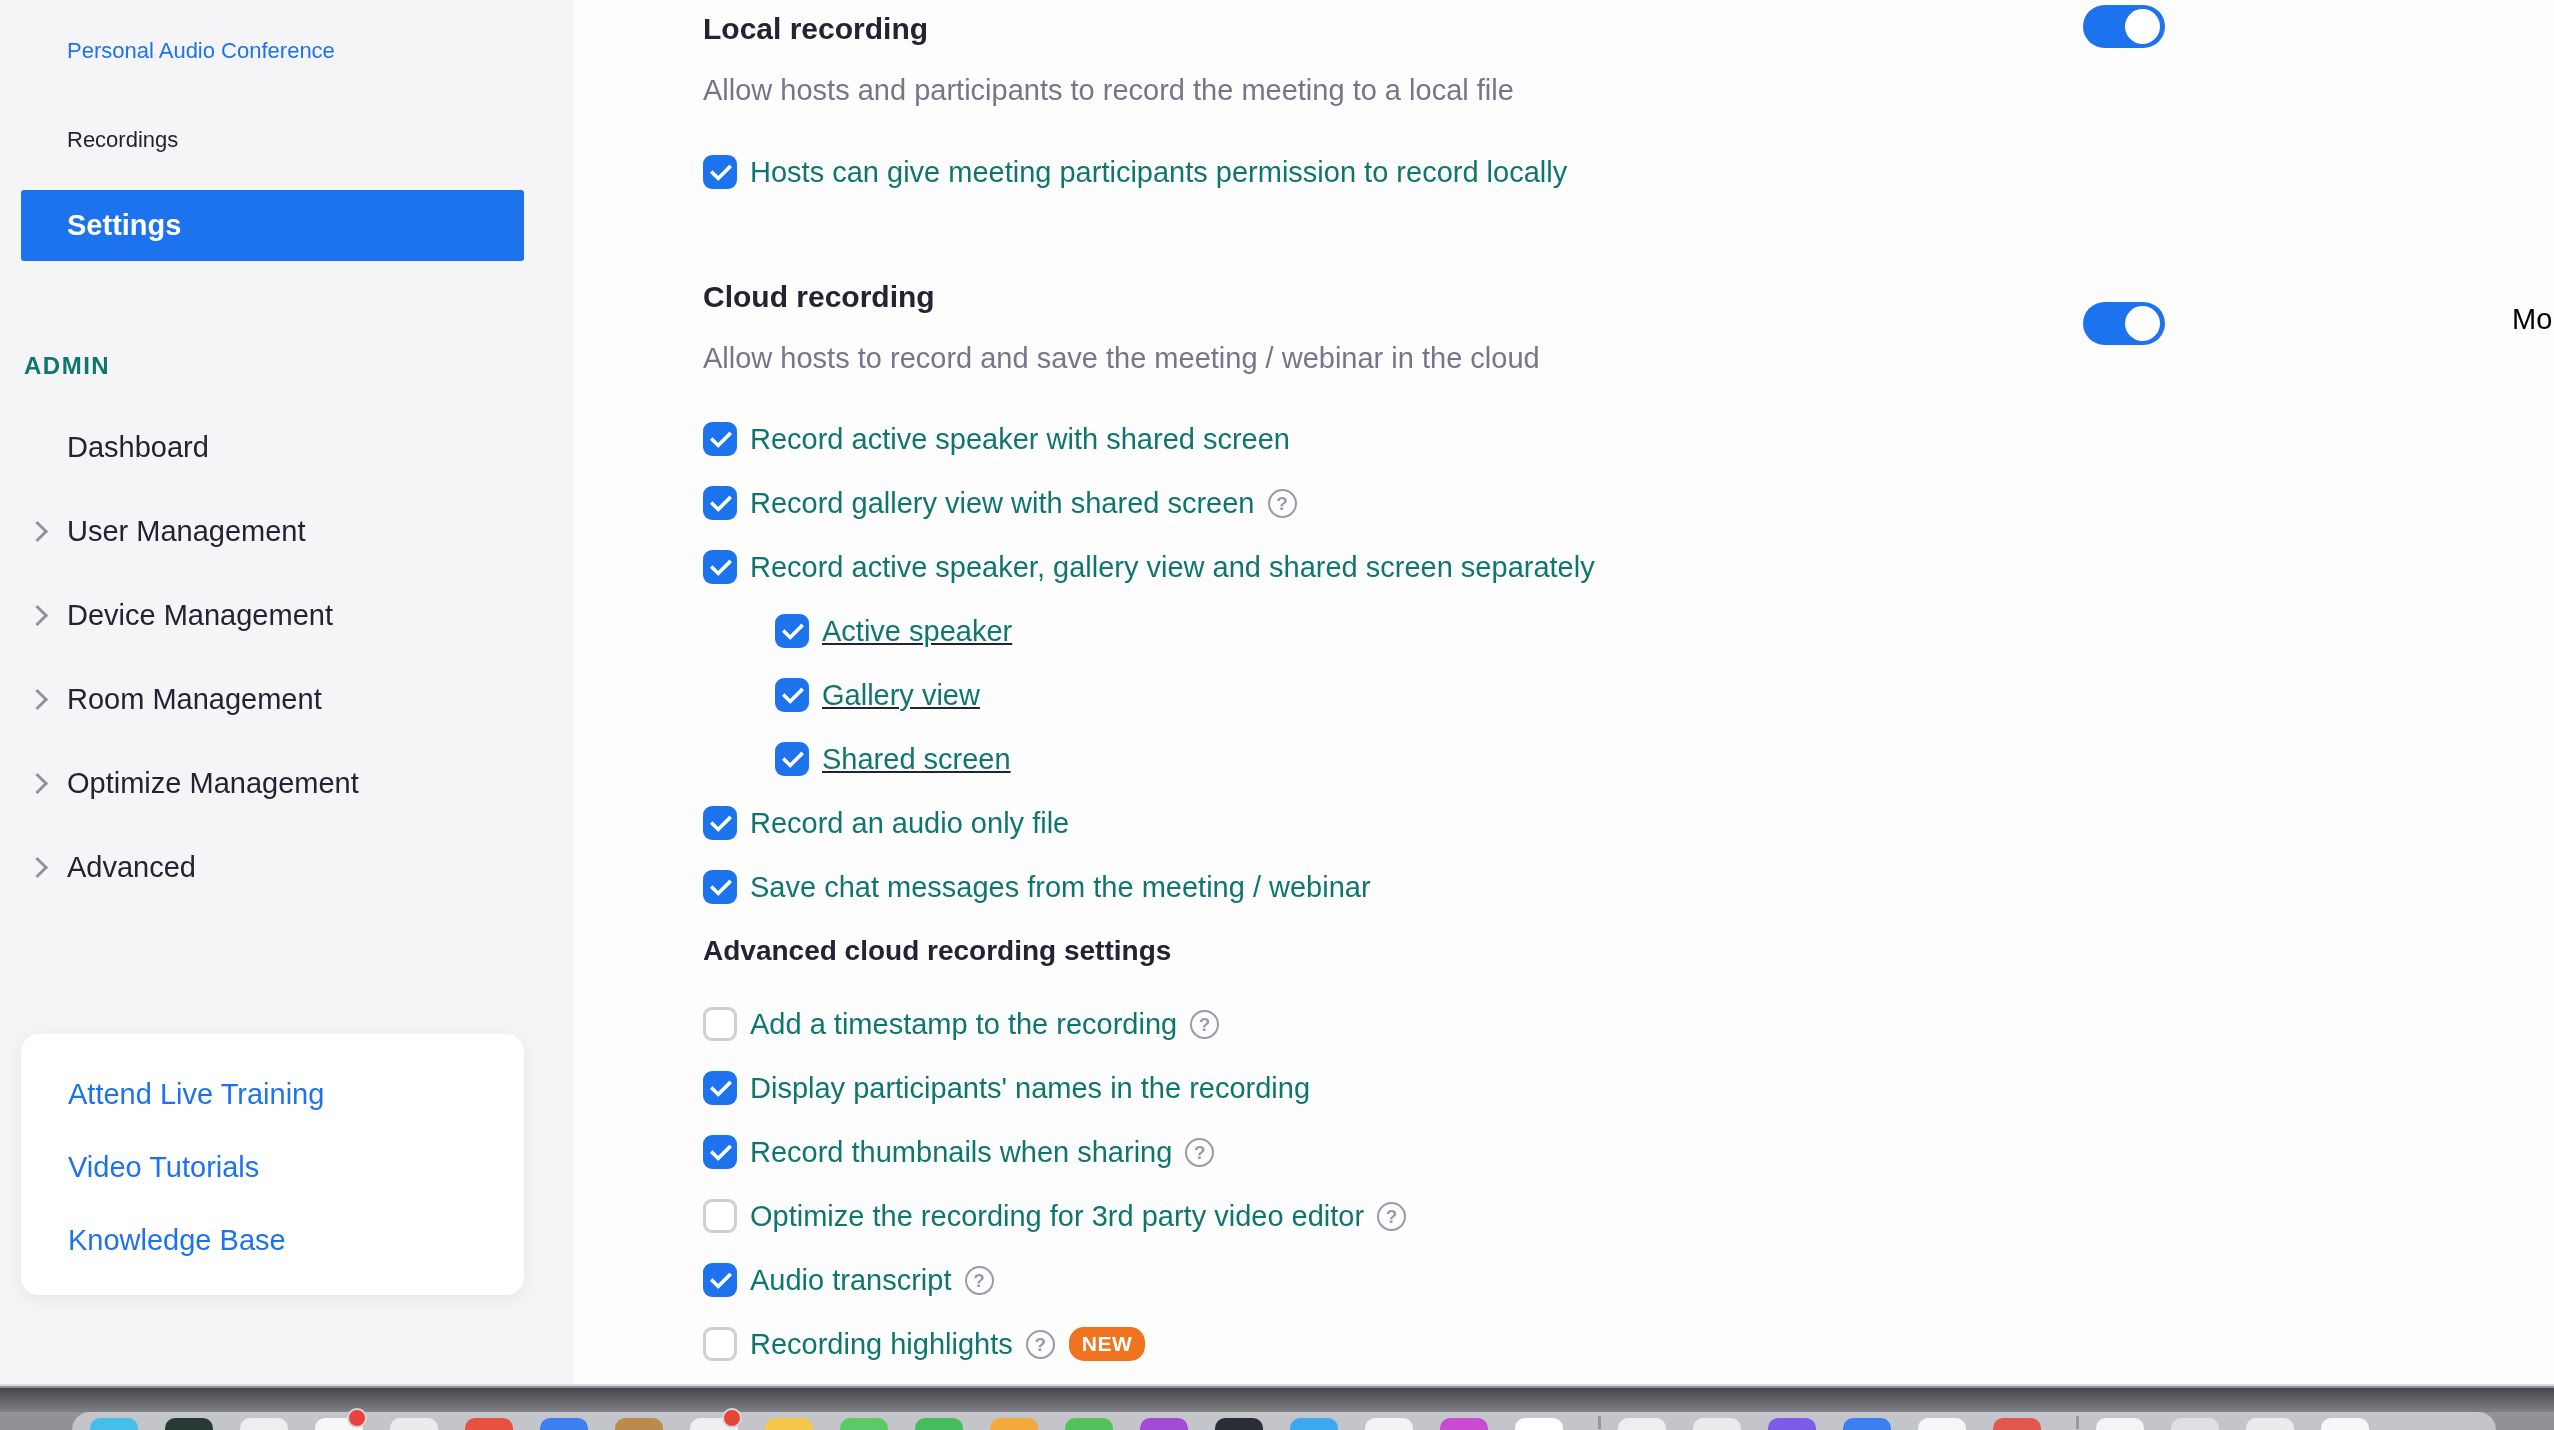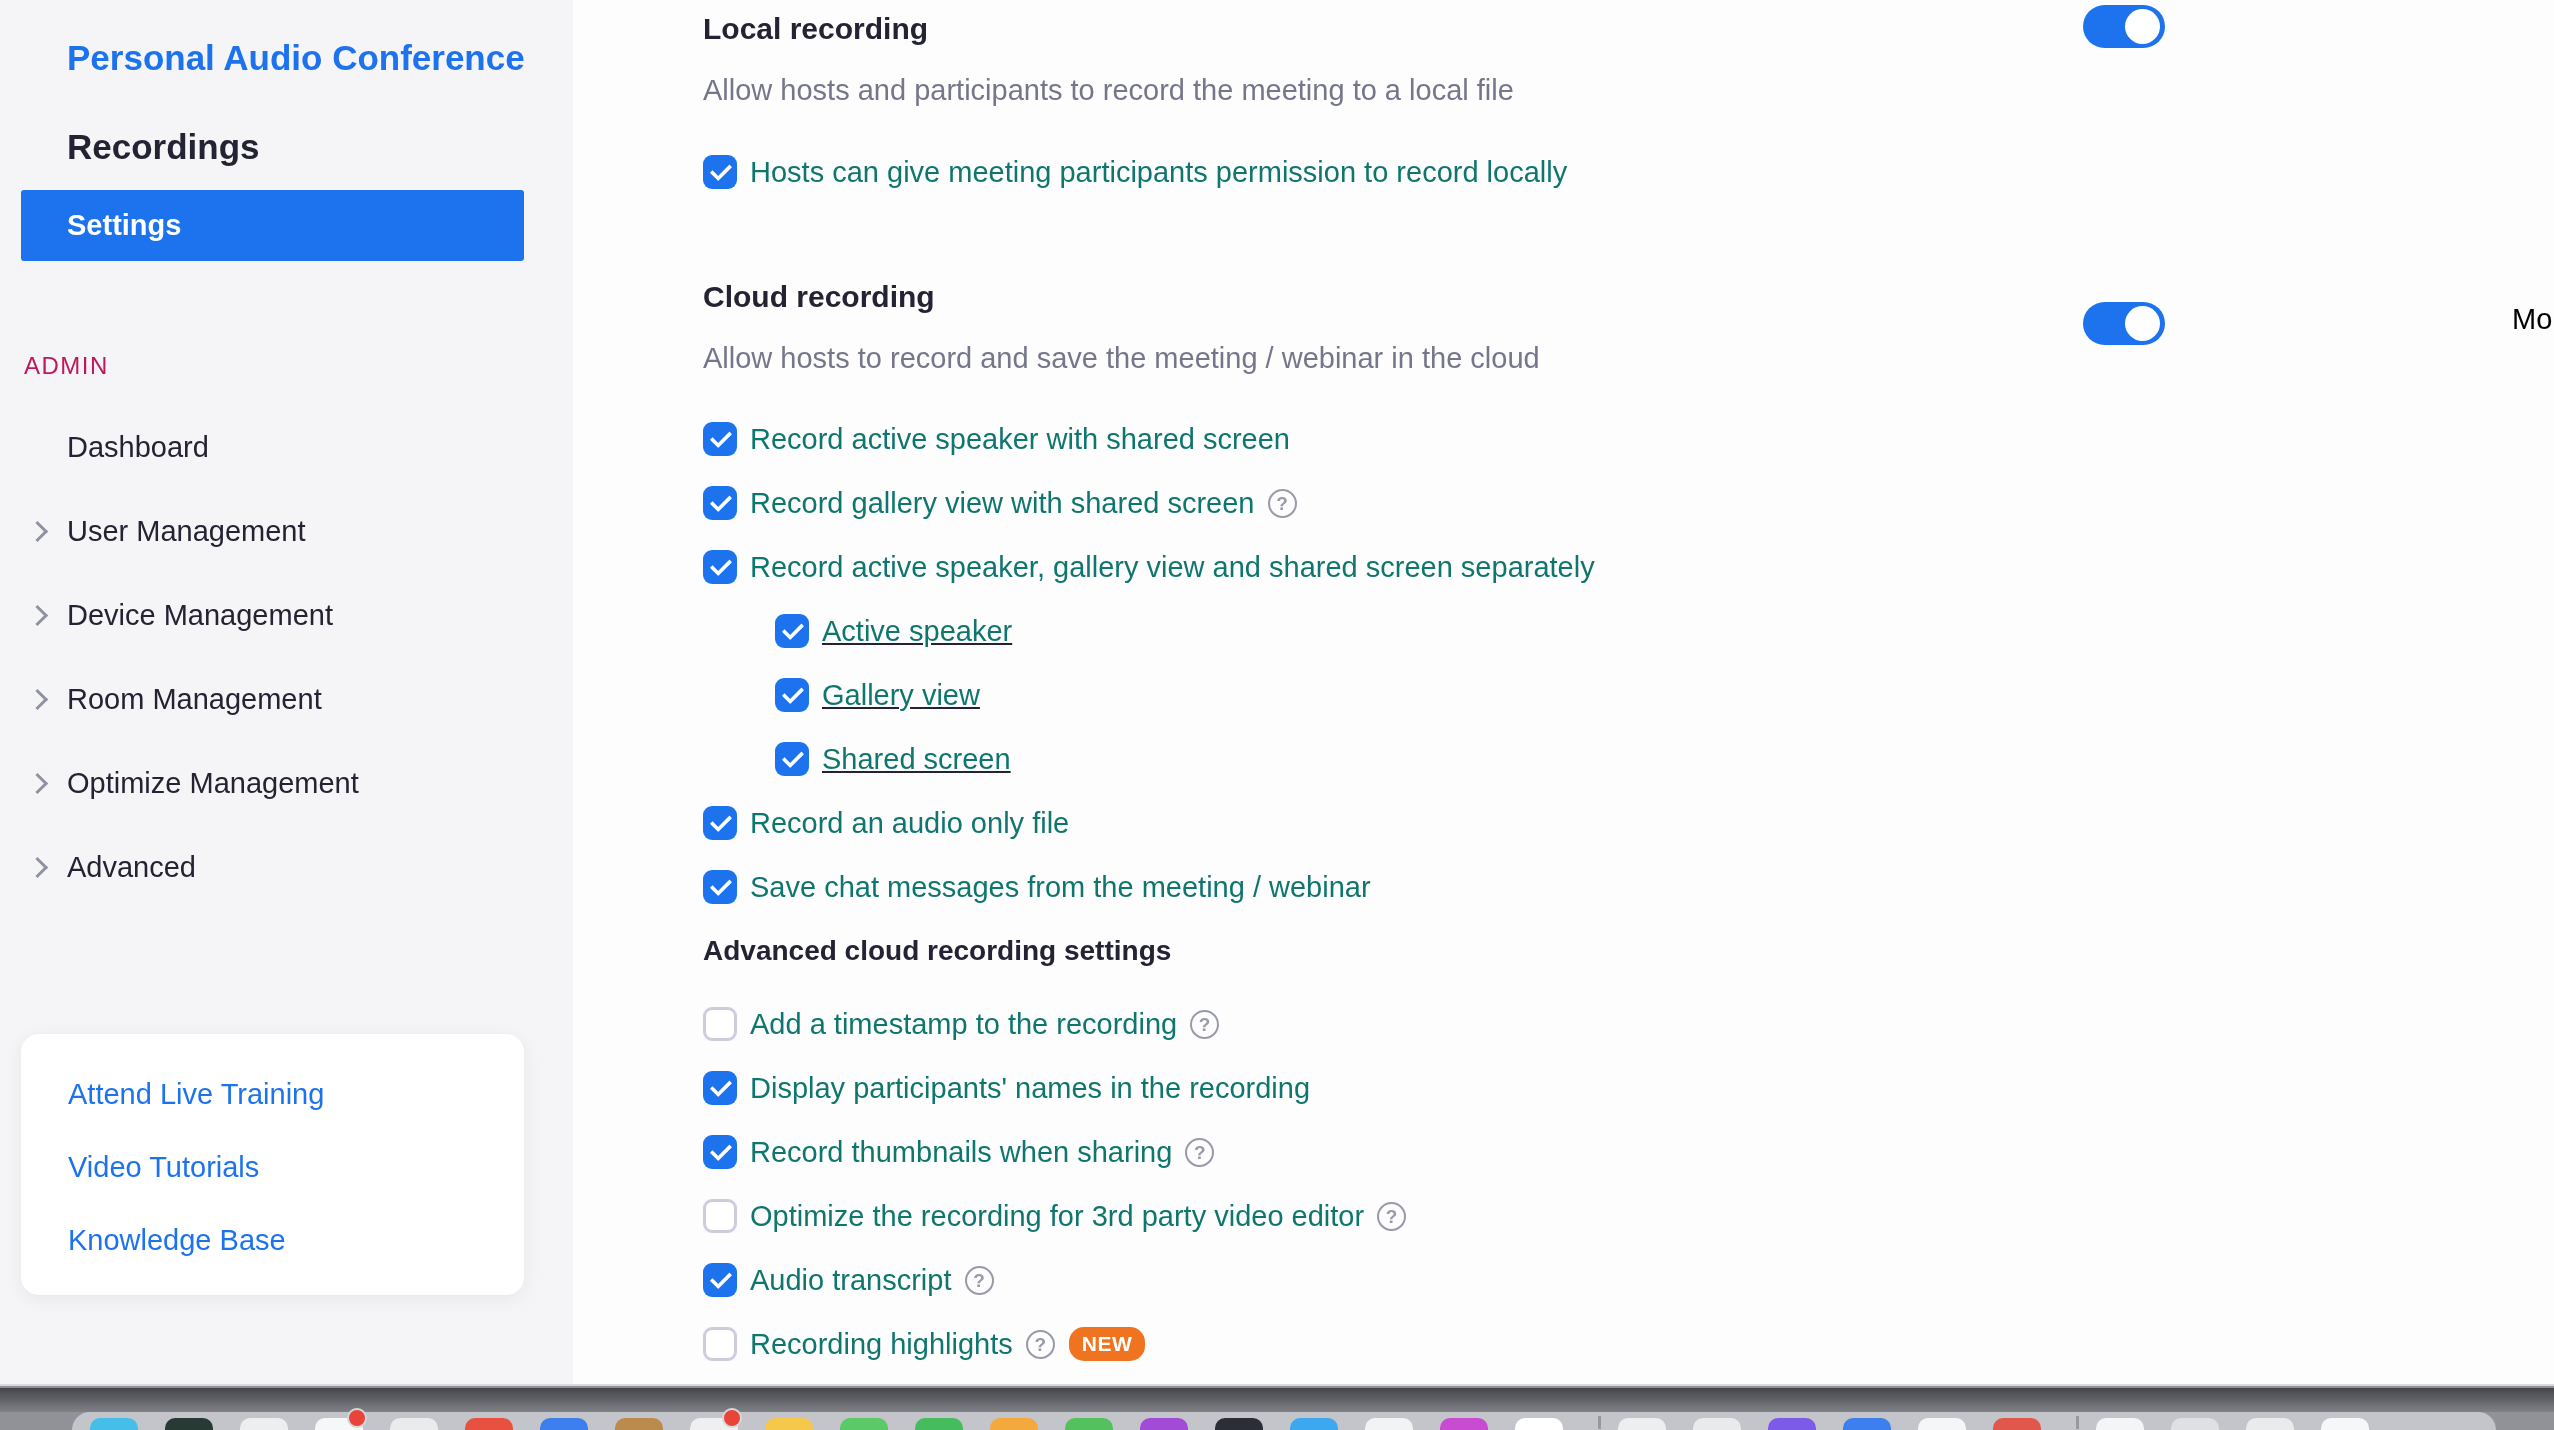--- a/index.html
+++ b/index.html
@@ -16,33 +16,33 @@
     position: absolute; left: 0; top: 0; width: 2554px; height: 1386px;
     background: #FDFDFE; overflow: hidden;
     border-bottom: 2px solid #D9D9DE;
   }
 
   
   .sidebar {
     position: absolute; left: 0; top: 0; width: 573px; height: 1386px;
     background: #F5F5F7;
   }
-  .sb-link { position: absolute; font-size: 35px; font-weight: 700; text-decoration: none; cursor: pointer; }
+  .sb-link { position: absolute; font-size: 22px; font-weight: 400; text-decoration: none; cursor: pointer; }
   .sb-pac { left: 67px; top: 38px; color: #1D72ED; }
   .sb-recordings { left: 67px; top: 127px; color: #232333; }
   .sb-settings-btn {
     position: absolute; left: 21px; top: 190px; width: 503px; height: 71px;
     background: #1D72ED; border: none; border-radius: 3px;
     color: #FFFFFF; font-size: 29px; font-weight: 600;
     font-family: inherit; text-align: left; padding-left: 46px; cursor: pointer;
     display: flex; align-items: center;
   }
   .sb-admin-label {
     position: absolute; left: 24px; top: 352px;
-    font-size: 24px; font-weight: 400; letter-spacing: 1.5px; color: #be185d; text-align: right;
+    font-size: 24px; font-weight: 700; letter-spacing: 1.5px; color: #0f766e; text-align: right;
   }
   #admin-items { position: absolute; left: 24px; top: 425px; width: 520px; }
   .admin-row { display: flex; align-items: center; height: 44px; margin-bottom: 40px; cursor: pointer; }
   .chevron {
     width: 15px; height: 15px; flex: 0 0 15px;
     border-top: 3px solid #8F92A1; border-right: 3px solid #8F92A1;
     transform: rotate(45deg); margin: 0 22px 0 6px;
   }
   .chevron.hidden { visibility: hidden; }
   .admin-label { font-size: 29px; font-weight: 500; color: #232333; white-space: nowrap; }

